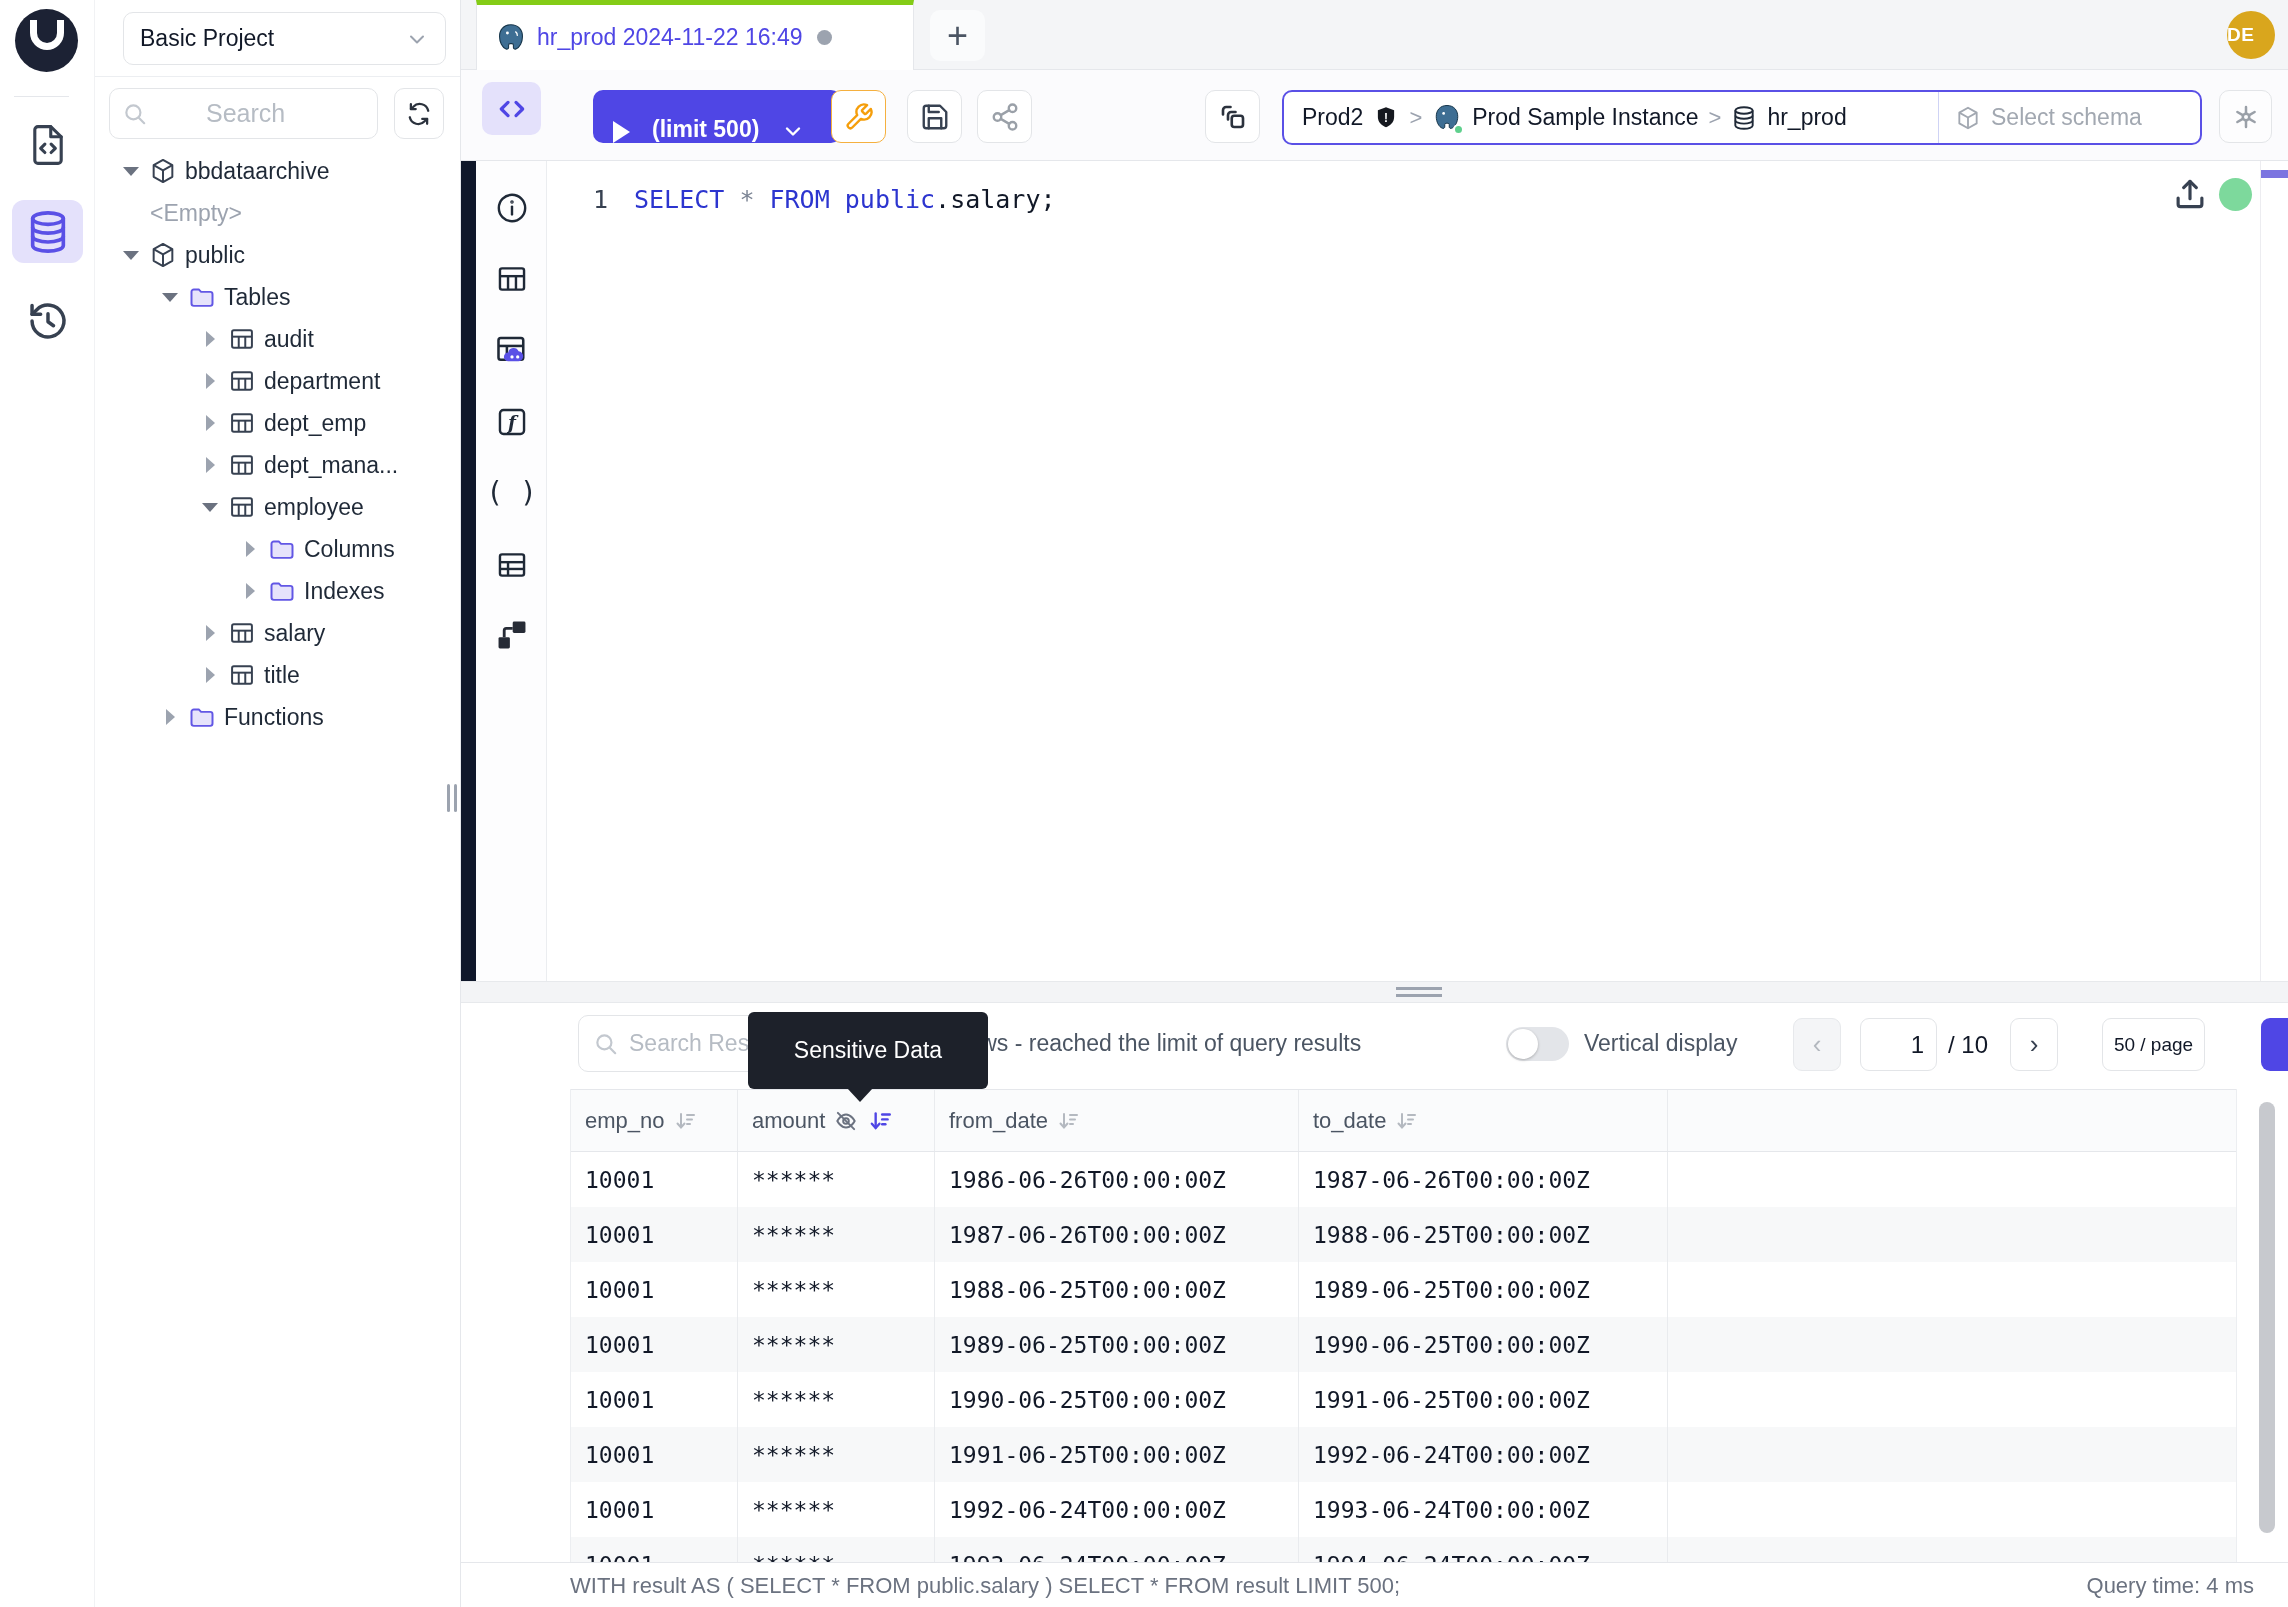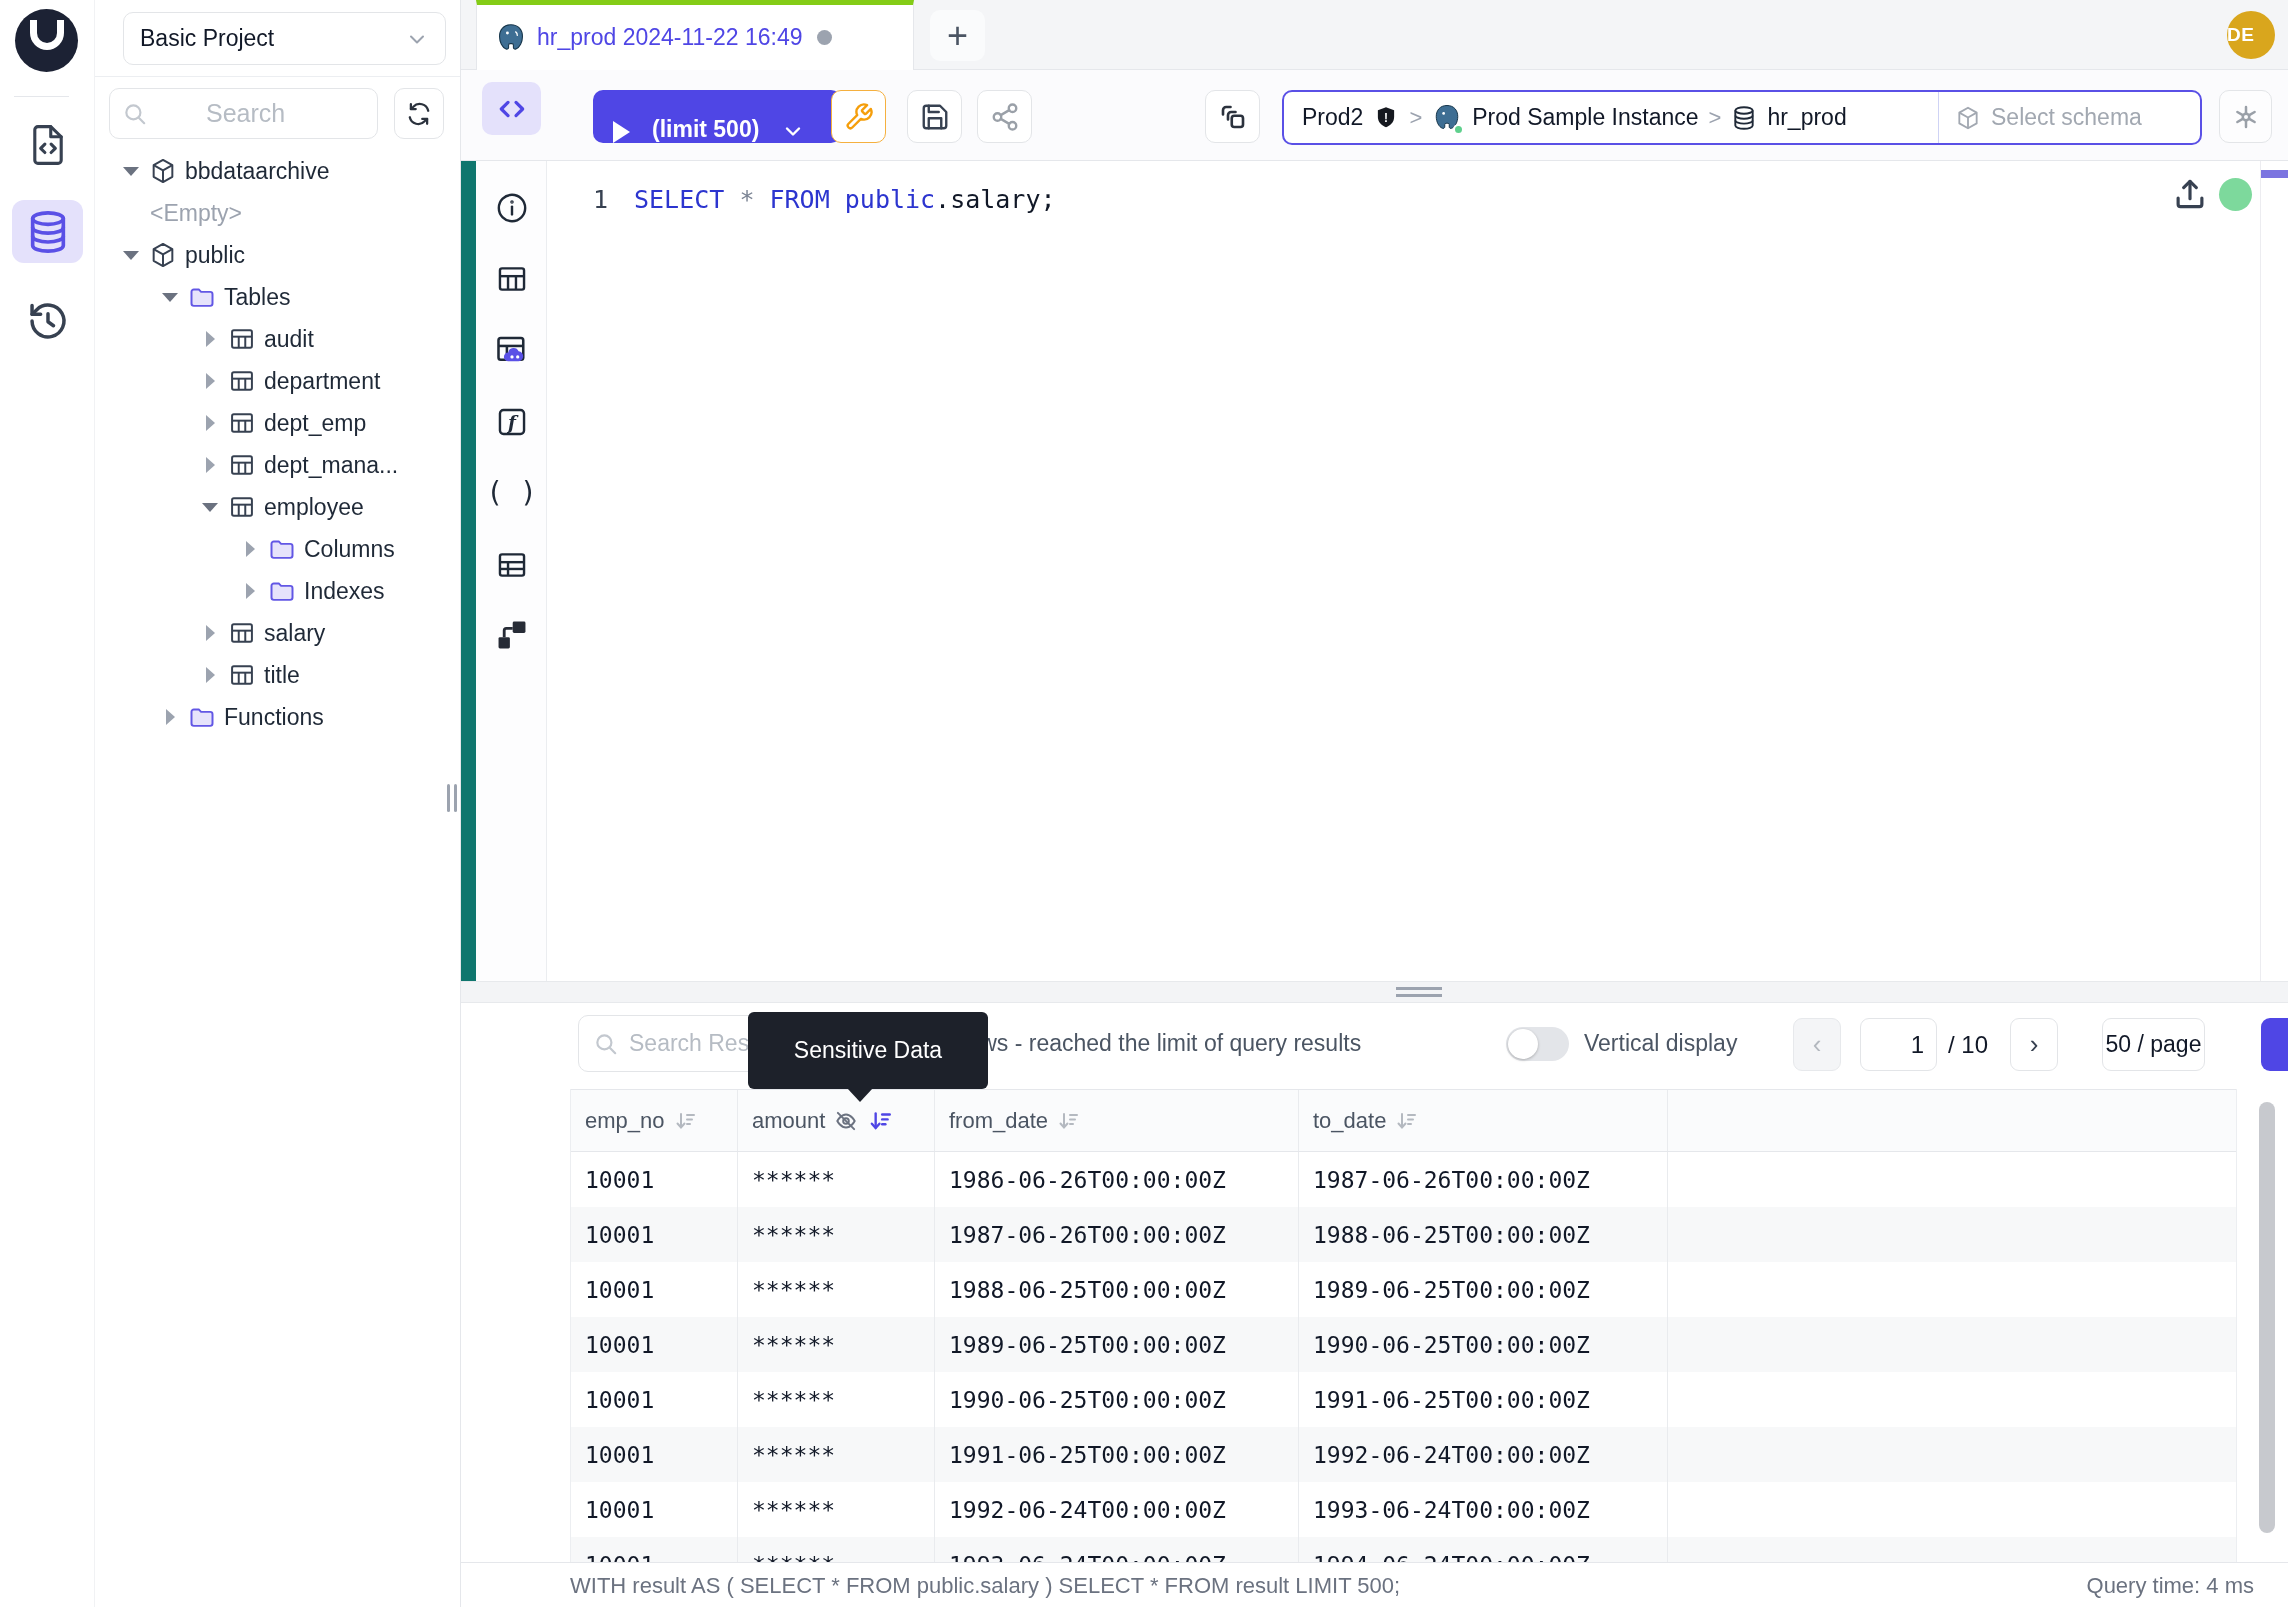--- a/index.html
+++ b/index.html
@@ -1,18 +1,18 @@
 <!DOCTYPE html>
 <html><head>
 <meta charset="utf-8">
 <style>
   * { margin:0; padding:0; box-sizing:border-box; }
   html,body { width:2289px; height:1608px; }
   body { font-family:"Liberation Sans", sans-serif; background:#fff; color:#1f2937; overflow:hidden; }
-  .app { position:relative; width:2289px; height:1371px; background:#0f766e; }
+  .app { position:relative; width:2289px; height:1371px; background:#0f172a; }
   .abs { position:absolute; }
 
   
   .rail { left:0; top:0; width:95px; height:1608px; background:#fff; border-right:1px solid #f1f2f4; }
   .logo { position:absolute; left:15px; top:9px; width:63px; height:63px; border-radius:50%; background:#1c2234; display:flex; align-items:center; justify-content:center; }
   .logo-glyph { width:34px; height:30px; border:7px solid #fff; border-top:none; border-radius:0 0 17px 17px; position:relative; top:-6px; }
   .rail-div { position:absolute; left:14px; top:96px; width:55px; height:1px; background:#e5e7eb; }
   .rail-btn { position:absolute; left:12px; width:71px; height:63px; border-radius:12px; display:flex; align-items:center; justify-content:center; }
   .rail-btn.active { background:#e4e1fb; }
 
@@ -82,21 +82,21 @@
   .r-search { position:absolute; left:117px; top:12px; width:297px; height:57px; border:1px solid #e3e5e8; border-radius:10px; display:flex; align-items:center; gap:10px; padding:0 14px; background:#fff; }
   .r-search .ph { color:#b6bcc4; font-size:23px; white-space:nowrap; overflow:hidden; }
   .rowcount { position:absolute; left:454px; top:12px; height:57px; display:flex; align-items:center; font-size:23px; color:#4b5563; white-space:nowrap; }
   .toggle { position:absolute; left:1045px; top:24px; width:63px; height:34px; border-radius:17px; background:#e3e5e9; }
   .toggle .knob { position:absolute; left:2px; top:2px; width:30px; height:30px; border-radius:50%; background:#fff; box-shadow:0 1px 3px rgba(0,0,0,.25); }
   .vlabel { position:absolute; left:1123px; top:12px; height:57px; display:flex; align-items:center; font-size:23px; color:#4b5563; }
   .pg-prev { position:absolute; left:1332px; top:15px; width:48px; height:53px; border:1px solid #e7e9ec; background:#f4f5f7; border-radius:9px; display:flex; align-items:center; justify-content:center; color:#b3b8bf; font-size:26px; }
   .pg-input { position:absolute; left:1399px; top:15px; width:77px; height:53px; border:1px solid #e3e5e8; border-radius:9px; background:#fff; display:flex; align-items:center; justify-content:flex-end; padding-right:12px; font-size:24px; color:#111827; }
   .pg-total { position:absolute; left:1487px; top:15px; height:53px; display:flex; align-items:center; font-size:24px; color:#111827; }
   .pg-next { position:absolute; left:1549px; top:15px; width:48px; height:53px; border:1px solid #e3e5e8; background:#fff; border-radius:9px; display:flex; align-items:center; justify-content:center; color:#374151; font-size:26px; }
-  .pg-size { position:absolute; left:1641px; top:15px; width:103px; height:53px; border:1px solid #e3e5e8; border-radius:9px; background:#fff; display:flex; align-items:center; justify-content:center; font-size:23px; color:#111827; }
+  .pg-size { position:absolute; left:1641px; top:15px; width:103px; height:53px; border:1px solid #e3e5e8; border-radius:9px; background:#fff; display:flex; align-items:center; justify-content:center; font-size:19px; color:#111827; }
   .export-stub { position:absolute; left:1800px; top:15px; width:28px; height:53px; background:#4f46e5; border-radius:9px 0 0 9px; }
 
   
   .tooltip { position:absolute; left:287px; top:9px; width:240px; height:77px; background:#1d212a; border-radius:6px; color:#fff; font-size:23px; display:flex; align-items:center; justify-content:center; z-index:5; }
   .tooltip:after { content:""; position:absolute; left:99px; bottom:-13px; border-left:13px solid transparent; border-right:13px solid transparent; border-top:14px solid #1d212a; }
 
   
   .rtable { position:absolute; left:109px; top:86px; width:1667px; border-left:1px solid #eceef1; border-right:1px solid #eceef1; }
   .thead { display:grid; grid-template-columns:167px 197px 364px 369px 1fr; background:#fafbfc; border-top:1px solid #e5e7eb; border-bottom:1px solid #e5e7eb; height:63px; }
   .th { display:flex; align-items:center; gap:8px; padding:0 14px; font-size:22px; color:#4b5563; border-right:1px solid #e9ebee; }

